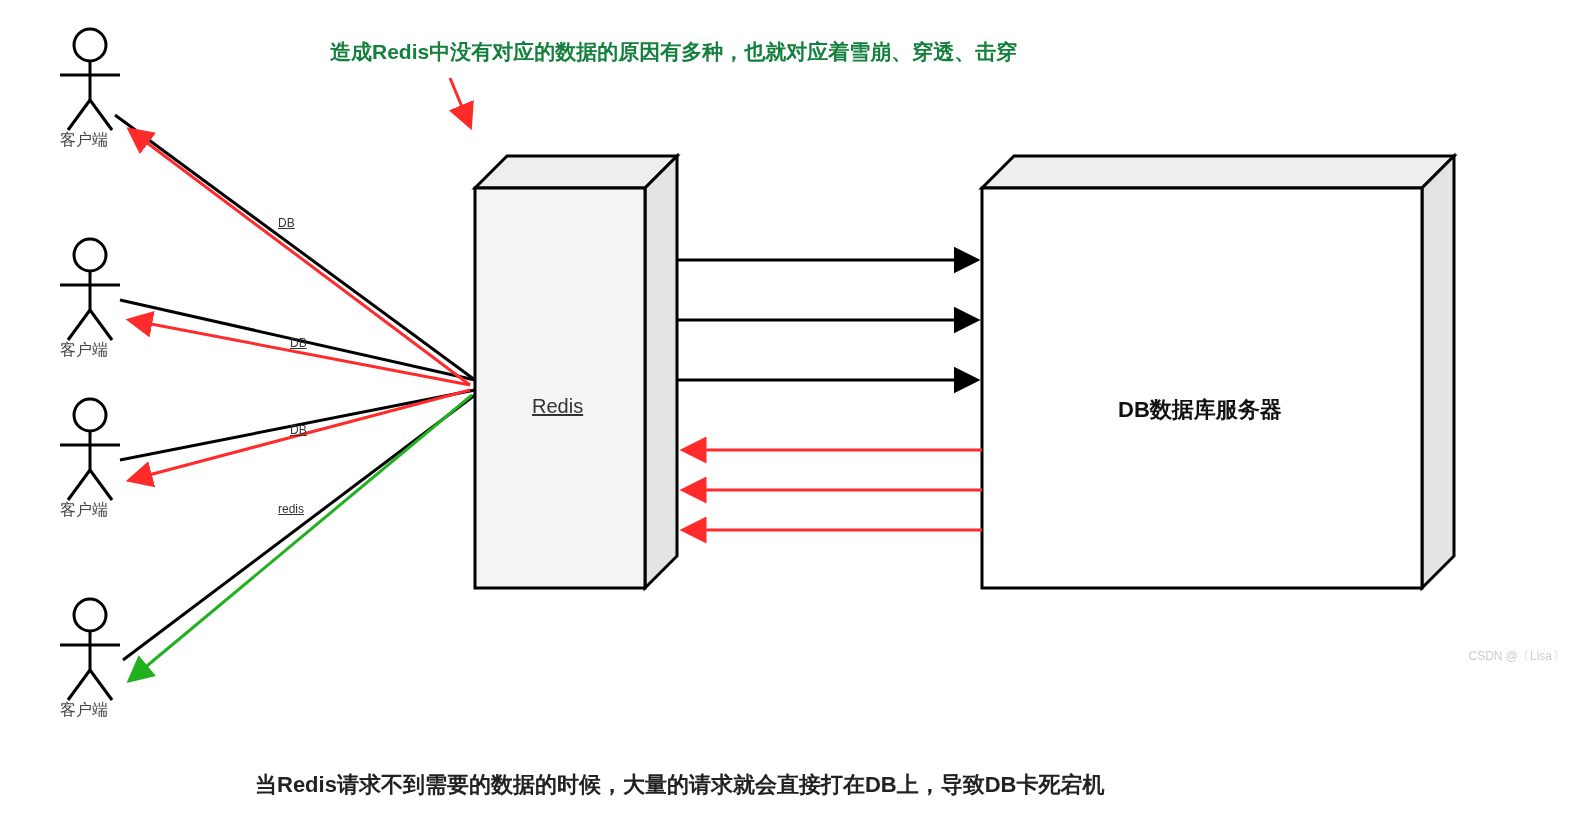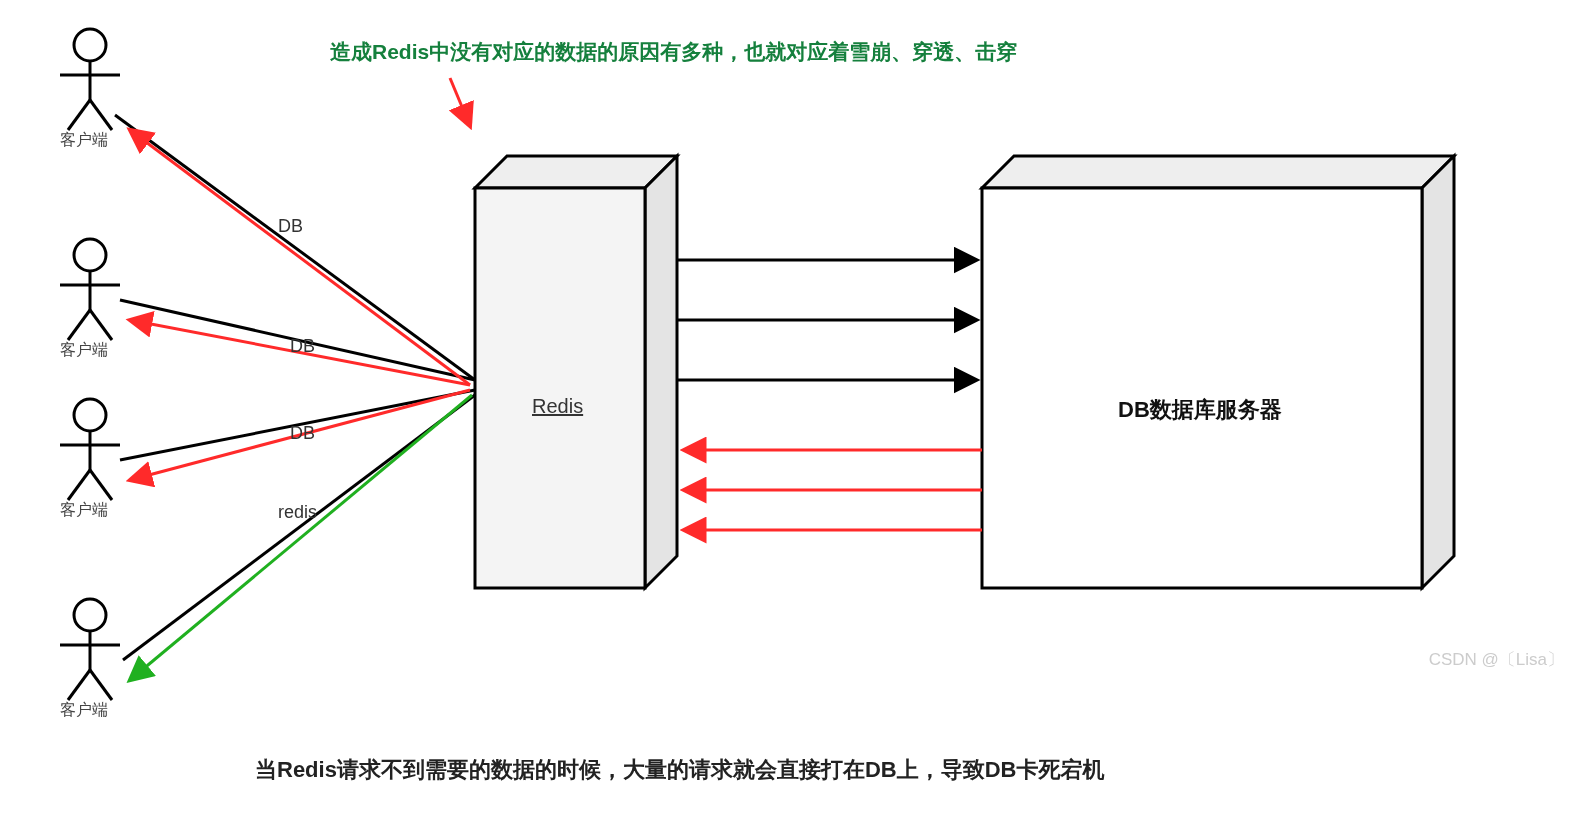--- a/index.html
+++ b/index.html
@@ -28,44 +28,46 @@
     font-weight: bold;
     color: #15803d;
     white-space: nowrap;
   }
   .bottom-text {
     position: absolute;
     font-size: 22px;
     font-weight: bold;
     color: #222;
     white-space: nowrap;
+    margin-top: 15px;
   }
   .redis-label {
     position: absolute;
     font-size: 20px;
     color: #333;
     text-decoration: underline;
   }
   .db-label {
     position: absolute;
     font-size: 22px;
     font-weight: bold;
     color: #111;
     white-space: nowrap;
     text-align: right;
   }
   .watermark {
     position: absolute;
-    font-size: 17px;
+    font-size: 12px;
     color: #ccc;
   }
   .edge-text {
     position: absolute;
-    font-size: 18px;
+    font-size: 12px;
     color: #333;
+    text-decoration: underline;
   }
 </style>
 </head>
 <body>
 
 <svg width="1594" height="824">
   <defs>
     <marker id="arr-black" viewBox="0 0 12 12" refX="10" refY="6" markerWidth="9" markerHeight="9" orient="auto-start-reverse">
       <path d="M0,0 L12,6 L0,12 Z" fill="#000"></path>
     </marker>

